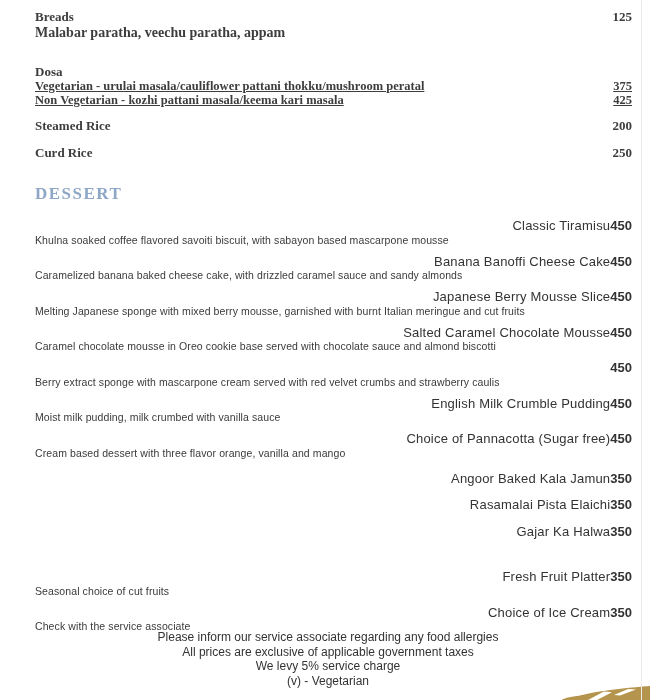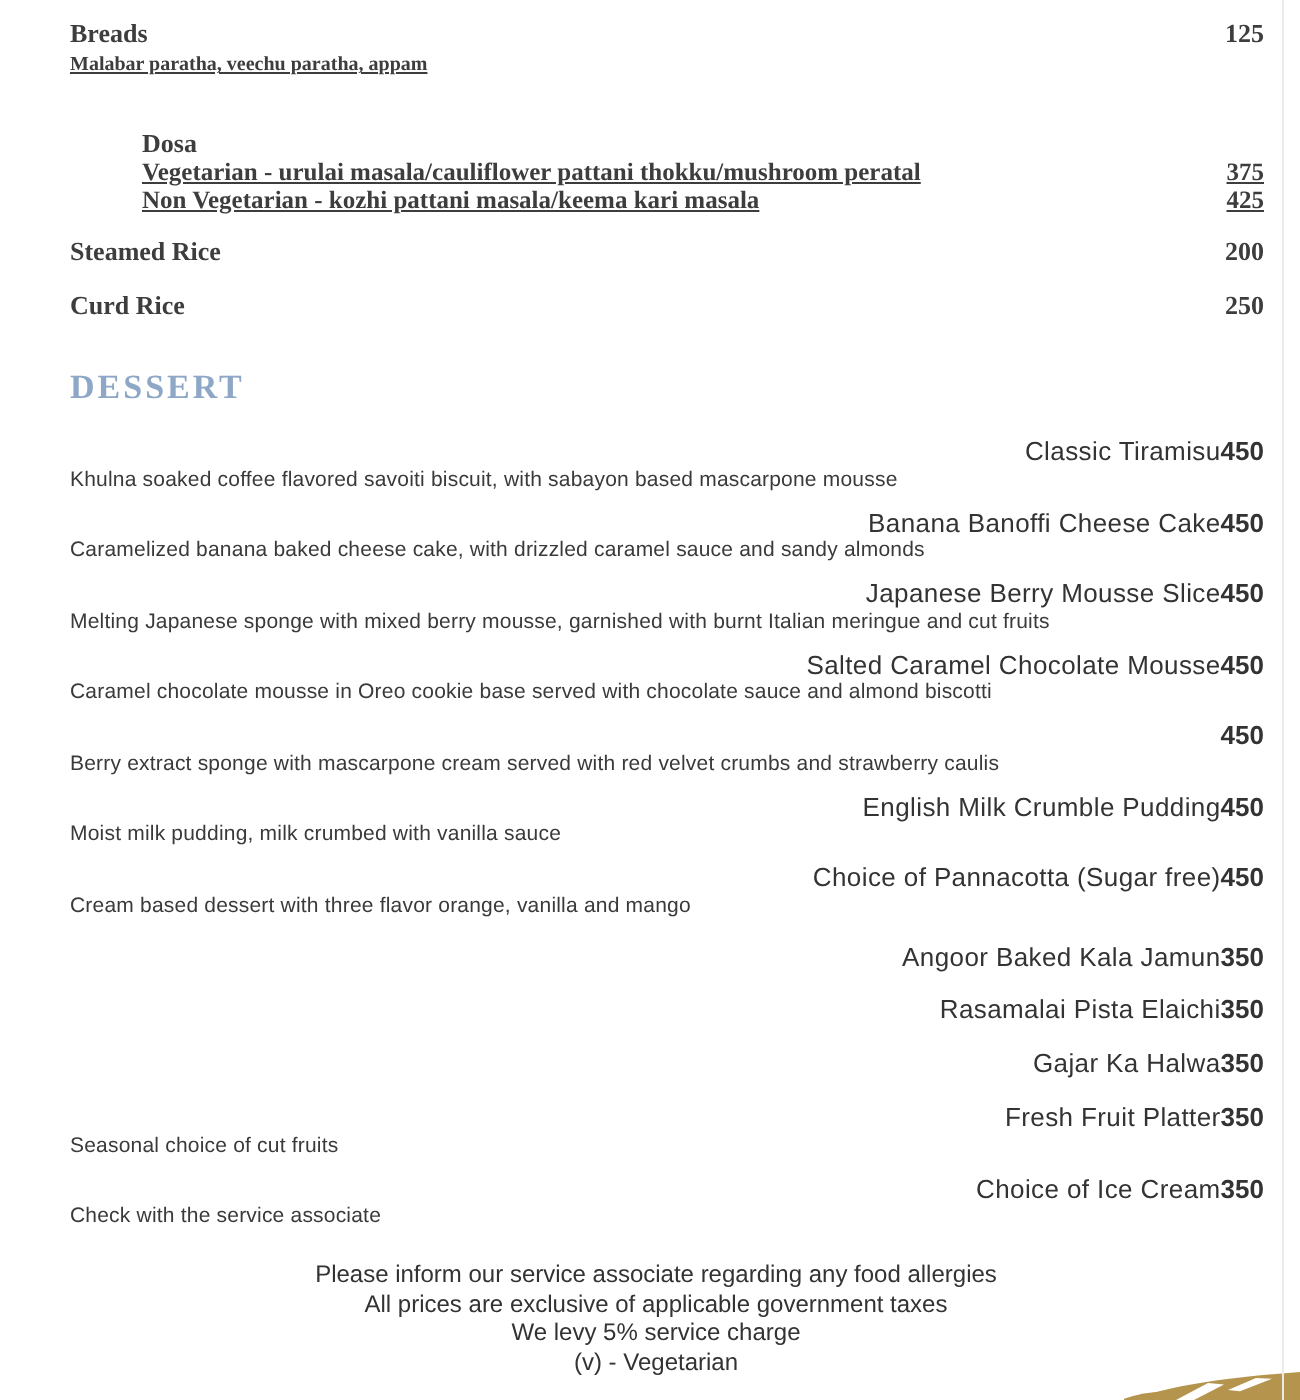--- a/index.html
+++ b/index.html
@@ -15,42 +15,42 @@
     position:absolute;top:0;right:8px;bottom:0;width:1px;
     background:#edebe7;
   }
   .content{padding:9px 18px 0 35px;}
 
   
   .top-item{font-weight:bold;}
   .top-item .line{display:flex;justify-content:space-between;align-items:baseline;}
   .top-name{font-size:13px;line-height:16px;}
   .top-price{font-size:13px;line-height:16px;}
-  .top-desc{font-size:10px;line-height:16px;text-decoration:underline;}
+  .top-desc{font-size:14px;line-height:16px;}
   .sub .line{display:flex;justify-content:space-between;align-items:baseline;text-decoration:underline;}
   .sub-text,.sub-price{font-size:12.5px;line-height:13.5px;font-weight:bold;}
-  .top-item:nth-child(2){margin-top:23px;margin-left:36px;}
+  .top-item:nth-child(2){margin-top:23px;}
   .top-item:nth-child(3){margin-top:11px;}
   .top-item:nth-child(4){margin-top:11px;}
 
   
   .dessert-header{
     margin-top:23px;
     font-size:17px;
     font-weight:bold;
     letter-spacing:1.5px;
     color:#8ea7c7;
     font-family:"Liberation Serif",serif;
   }
   .dessert-list{margin-top:14px;font-family:"Liberation Sans",sans-serif;}
   .d-item{margin-top:7px;}
   .d-item:first-child{margin-top:0;}
   .d-item.indent .d-name{padding-left:6px;}
   .d-item.indent{margin-top:11px;}
-  .d-item.extra-gap{margin-top:12px;}
+  .d-item.extra-gap{margin-top:30px;}
   .d-item .line{display:flex;justify-content:flex-end;align-items:baseline;}
   .d-name{font-size:13px;line-height:15.5px;letter-spacing:.2px;color:#333;}
   .d-price{font-size:13px;line-height:15.5px;font-weight:700;color:#333;}
   .d-desc{font-size:10.5px;line-height:13px;letter-spacing:.1px;color:#3a3a3a;}
 
   
   .footer{
     position:absolute;left:24px;right:18px;top:630px;
     text-align:center;
     font-family:"Liberation Sans",sans-serif;

